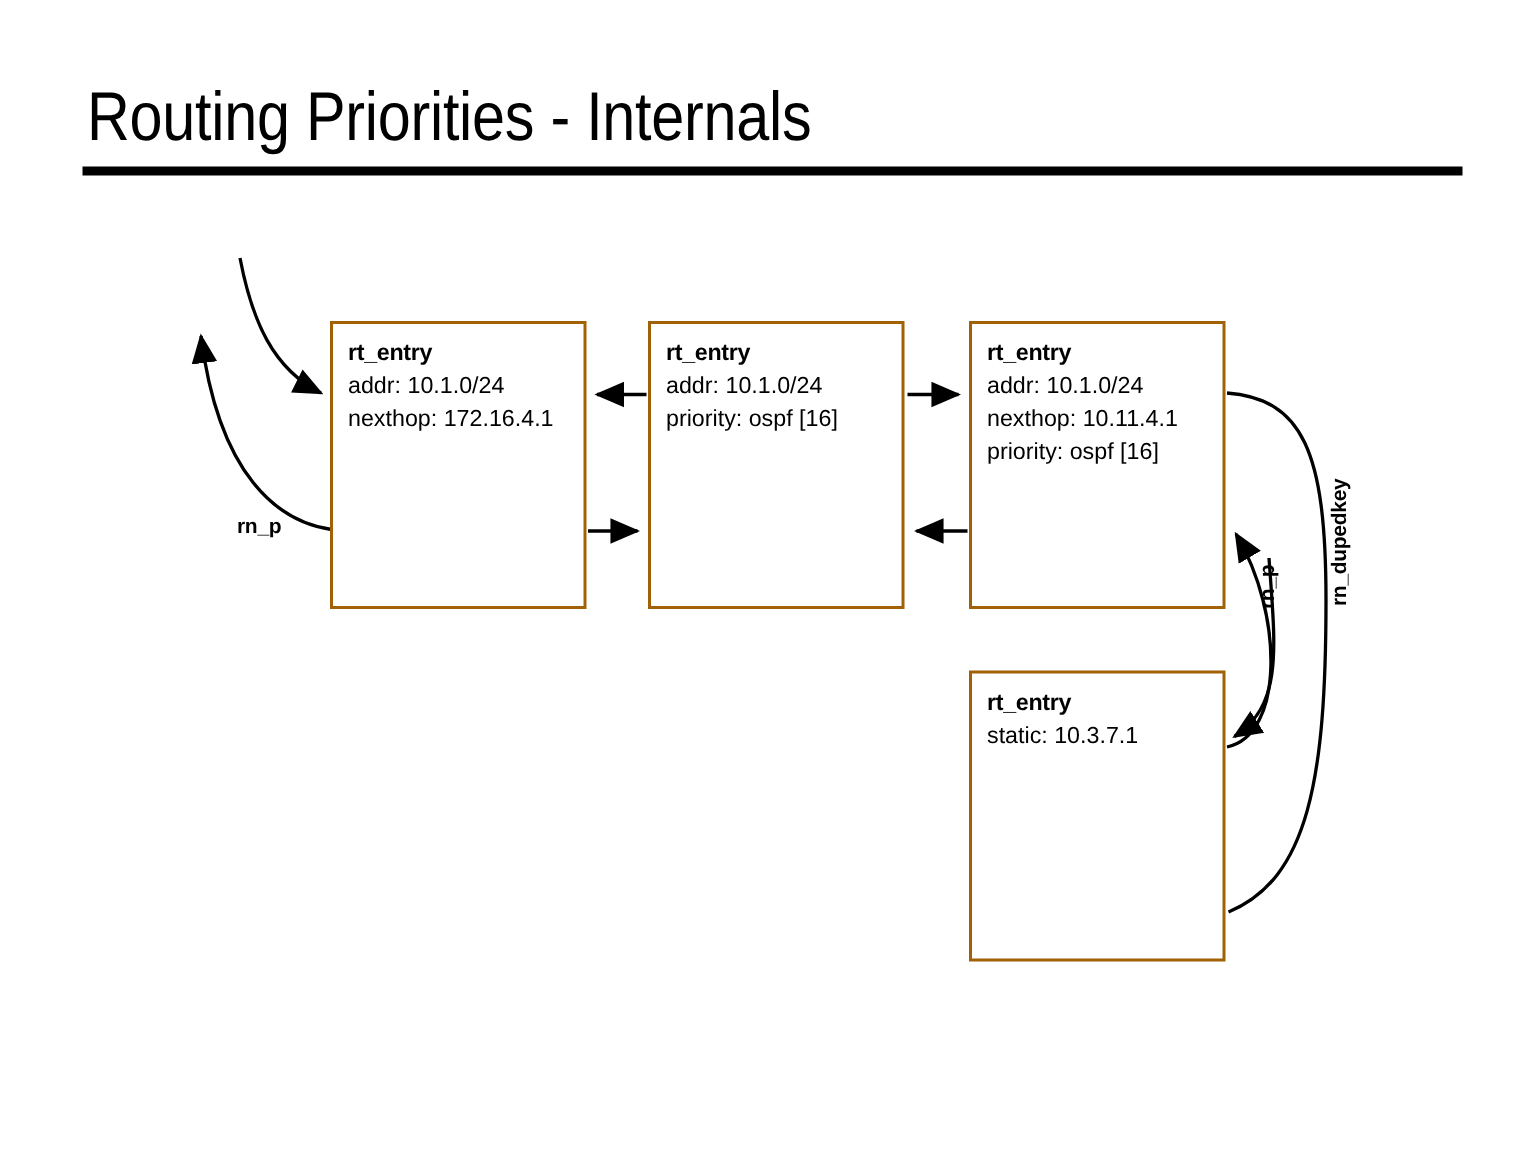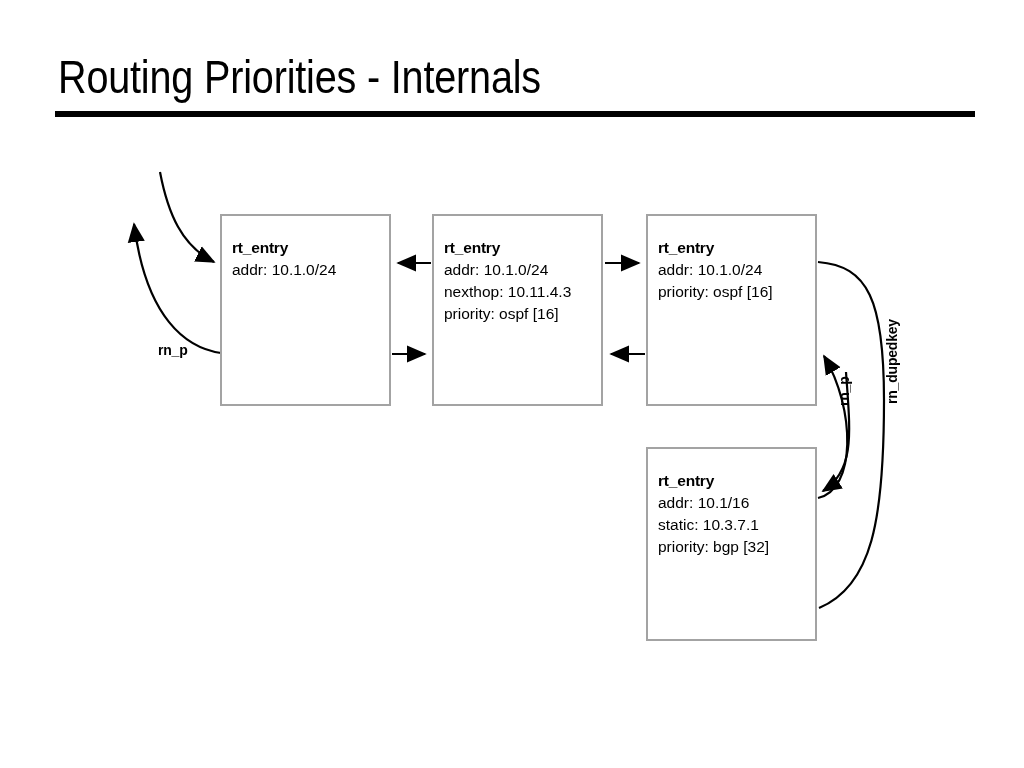--- a/index.html
+++ b/index.html
@@ -57,22 +57,22 @@
     top: 0;
     width: 1024px;
     height: 768px;
   }
 
   
   .node {
     position: absolute;
     box-sizing: border-box;
     background: #ffffff;
-    border: 2px solid #a3a3a3;
-    padding: 21px 0 0 10px;
+    border: 2px solid #a16207;
+    padding: 9px 0 0 10px;
   }
   .node .line {
     font-size: 15.5px;
     line-height: 22px;
     white-space: nowrap;
     color: #000000;
   }
   .node .line.title {
     font-weight: bold;
     letter-spacing: -0.2px;
@@ -138,40 +138,39 @@
       <path d="M818,262 C868,266 884,300 884,400 C884,520 872,586 819,608" fill="none" stroke="#000000" stroke-width="2.2"></path>
 
       <path d="M818,498 C856,490 856,410 824,356" fill="none" stroke="#000000" stroke-width="2.2" marker-end="url(#ah)"></path>
 
       <path d="M846,372 C850,430 856,470 823,491" fill="none" stroke="#000000" stroke-width="2.2" marker-end="url(#ah)"></path>
     </svg>
 
     <div class="node" id="node-1">
       <div class="line title">rt_entry</div>
       <div class="line">addr: 10.1.0/24</div>
+      <div class="line">nexthop: 172.16.4.1</div>
     </div>
 
     <div class="node" id="node-2">
       <div class="line title">rt_entry</div>
       <div class="line">addr: 10.1.0/24</div>
-      <div class="line">nexthop: 10.11.4.3</div>
       <div class="line">priority: ospf [16]</div>
     </div>
 
     <div class="node" id="node-3">
       <div class="line title">rt_entry</div>
       <div class="line">addr: 10.1.0/24</div>
+      <div class="line">nexthop: 10.11.4.1</div>
       <div class="line">priority: ospf [16]</div>
     </div>
 
     <div class="node" id="node-4">
       <div class="line title">rt_entry</div>
-      <div class="line">addr: 10.1/16</div>
       <div class="line">static: 10.3.7.1</div>
-      <div class="line">priority: bgp [32]</div>
     </div>
 
     <div class="edge-label" id="label-rn-p-left">rn_p</div>
 
     <div class="edge-label" id="label-rn-p-right">rn_p</div>
 
     <div class="edge-label" id="label-rn-dupedkey">rn_dupedkey</div>
 
   </div>
 </div>

